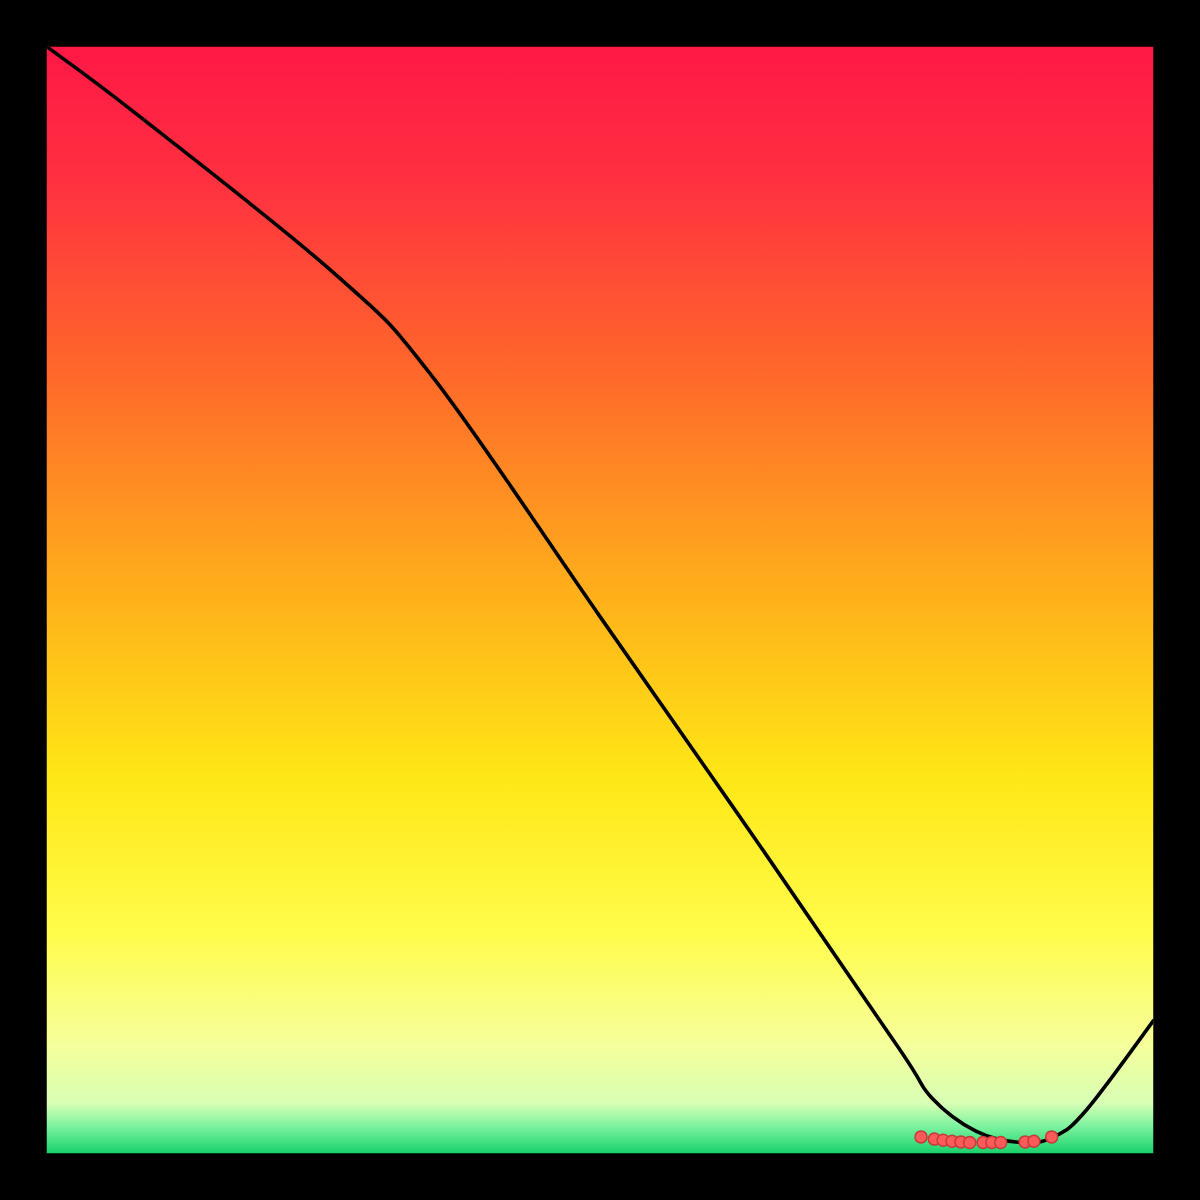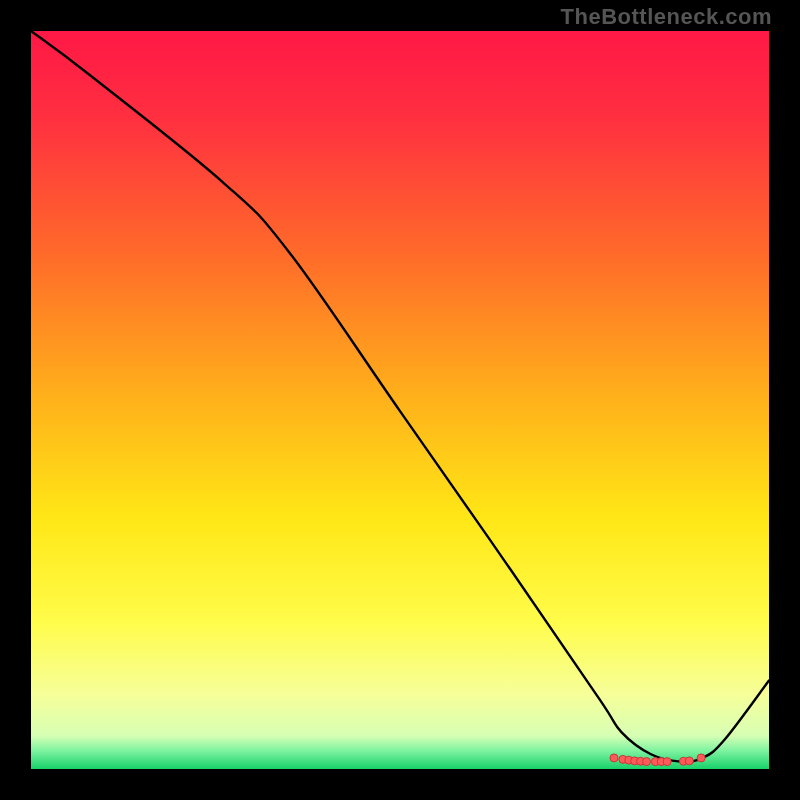--- a/index.html
+++ b/index.html
@@ -38,21 +38,20 @@
     position: absolute;
     left: 0;
     top: 0;
   }
 </style>
 </head>
 <body>
 
 <div class="outer">
 
-  <div class="watermark">TheBottleneck.com</div>
 
   <div class="plot-frame">
     <svg class="plot-svg" id="plot-svg" width="738" height="738" viewBox="0 0 738 738">
       <defs>
         <linearGradient id="bg-grad" x1="0" y1="0" x2="0" y2="1">
             <stop offset="0%" stop-color="#ff1846"></stop>
             <stop offset="12%" stop-color="#ff3040"></stop>
             <stop offset="30%" stop-color="#ff6a2a"></stop>
             <stop offset="50%" stop-color="#ffb21a"></stop>
             <stop offset="66%" stop-color="#ffe716"></stop>

